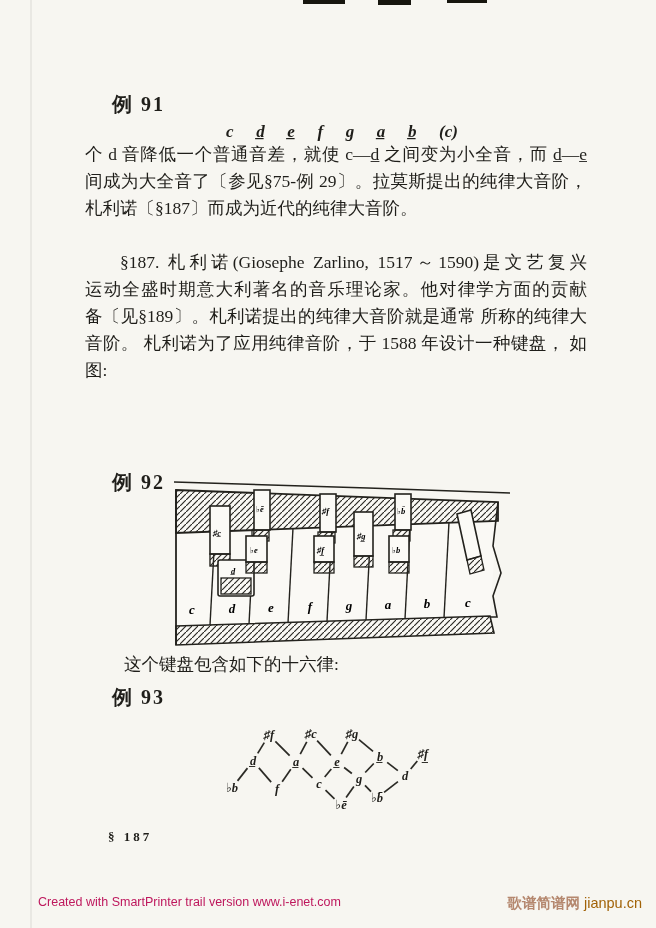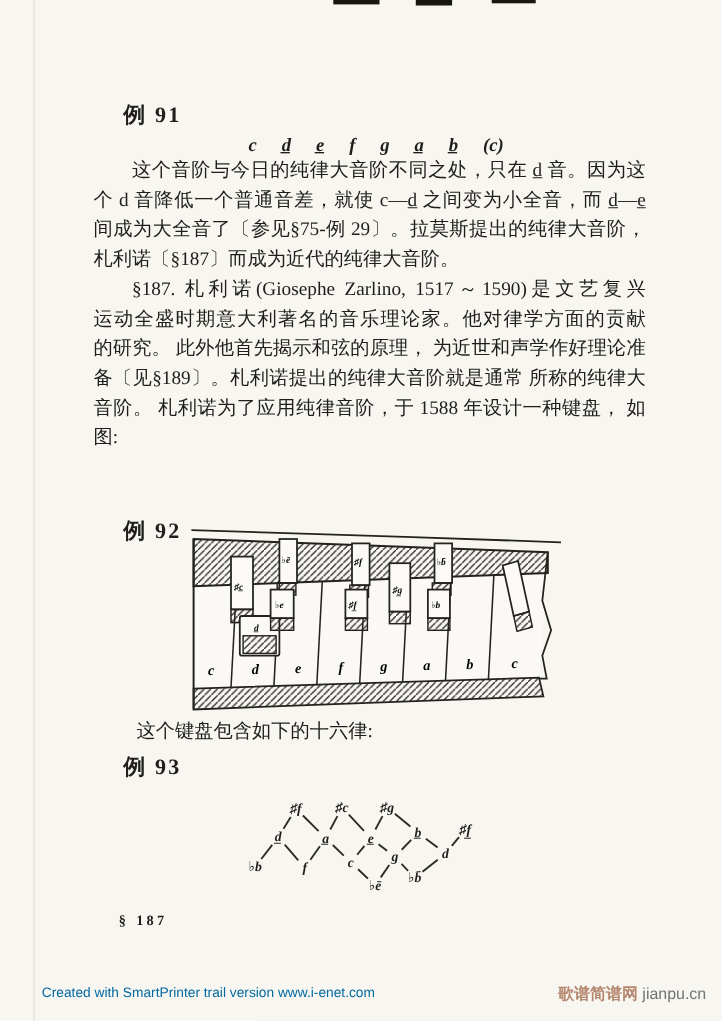--- a/index.html
+++ b/index.html
@@ -32,29 +32,29 @@
   .tline{text-align:justify;text-align-last:justify;height:27px;overflow:hidden;}
   .tline.last{text-align-last:left;}
   .tline.indent{text-indent:2em;}
   #kb-caption{position:absolute;left:124px;top:652px;font-size:17.5px;}
   #kb-figure{position:absolute;left:168px;top:476px;}
   #lattice-figure{position:absolute;left:222px;top:708px;}
   #section-mark{position:absolute;left:108px;top:829px;font-weight:bold;font-size:13px;letter-spacing:3px;}
   #printer-credit{
     position:absolute;left:38px;top:895px;
     font-family:"Liberation Sans","DejaVu Sans",sans-serif;
-    font-size:12.5px;color:#0369a1;
+    font-size:12.5px;color:#be185d;
   }
   #watermark{
     position:absolute;right:14px;top:894px;
     font-family:"Liberation Sans","DejaVu Sans",sans-serif;
     font-size:14.5px;
   }
   #watermark .site{color:#b5886f;font-weight:bold;}
-  #watermark a{color:#737373;text-decoration:none;}
+  #watermark a{color:#a16207;text-decoration:none;}
   svg text{font-family:"Liberation Serif","DejaVu Serif",serif;}
   .kb-letter{font-style:italic;font-weight:bold;font-size:13px;}
   .kb-small{font-style:italic;font-weight:bold;font-size:8.5px;}
 </style>
 </head>
 <body>
 
 <div id="page">
 
   <div class="edge-mark" style="left:303px;width:42px;"></div>
@@ -69,30 +69,28 @@
     <span>d̲</span>
     <span>e̲</span>
     <span>f</span>
     <span>g</span>
     <span>a̲</span>
     <span>b̲</span>
     <span>(c)</span>
   </div>
 
   <div id="para1" class="bodytext">
-    <div class="tline indent">这个音阶与今日的纯律大音阶不同之处，只在 d̲ 音。因为这</div>
     <div class="tline">个 d 音降低一个普通音差，就使 c—d̲ 之间变为小全音，而 d̲—e̲ 之</div>
     <div class="tline">间成为大全音了〔参见§75-例 29〕。拉莫斯提出的纯律大音阶，至</div>
     <div class="tline last">札利诺〔§187〕而成为近代的纯律大音阶。</div>
   </div>
 
   <div id="para2" class="bodytext">
     <div class="tline indent">§187.  札利诺(Giosephe Zarlino, 1517～1590)是文艺复兴</div>
     <div class="tline">运动全盛时期意大利著名的音乐理论家。他对律学方面的贡献是，</div>
-    <div class="tline">的研究。 此外他首先揭示和弦的原理， 为近世和声学作好理论准</div>
     <div class="tline">备〔见§189〕。札利诺提出的纯律大音阶就是通常 所称的纯律大</div>
     <div class="tline">音阶。 札利诺为了应用纯律音阶，于 1588 年设计一种键盘， 如下</div>
     <div class="tline last">图:</div>
   </div>
 
   <div id="ex92" class="ex-label">例 92</div>
 
   <svg id="kb-figure" width="344" height="176" viewBox="0 0 344 176">
     <defs>
       <pattern id="hatch" patternUnits="userSpaceOnUse" width="6" height="6">

